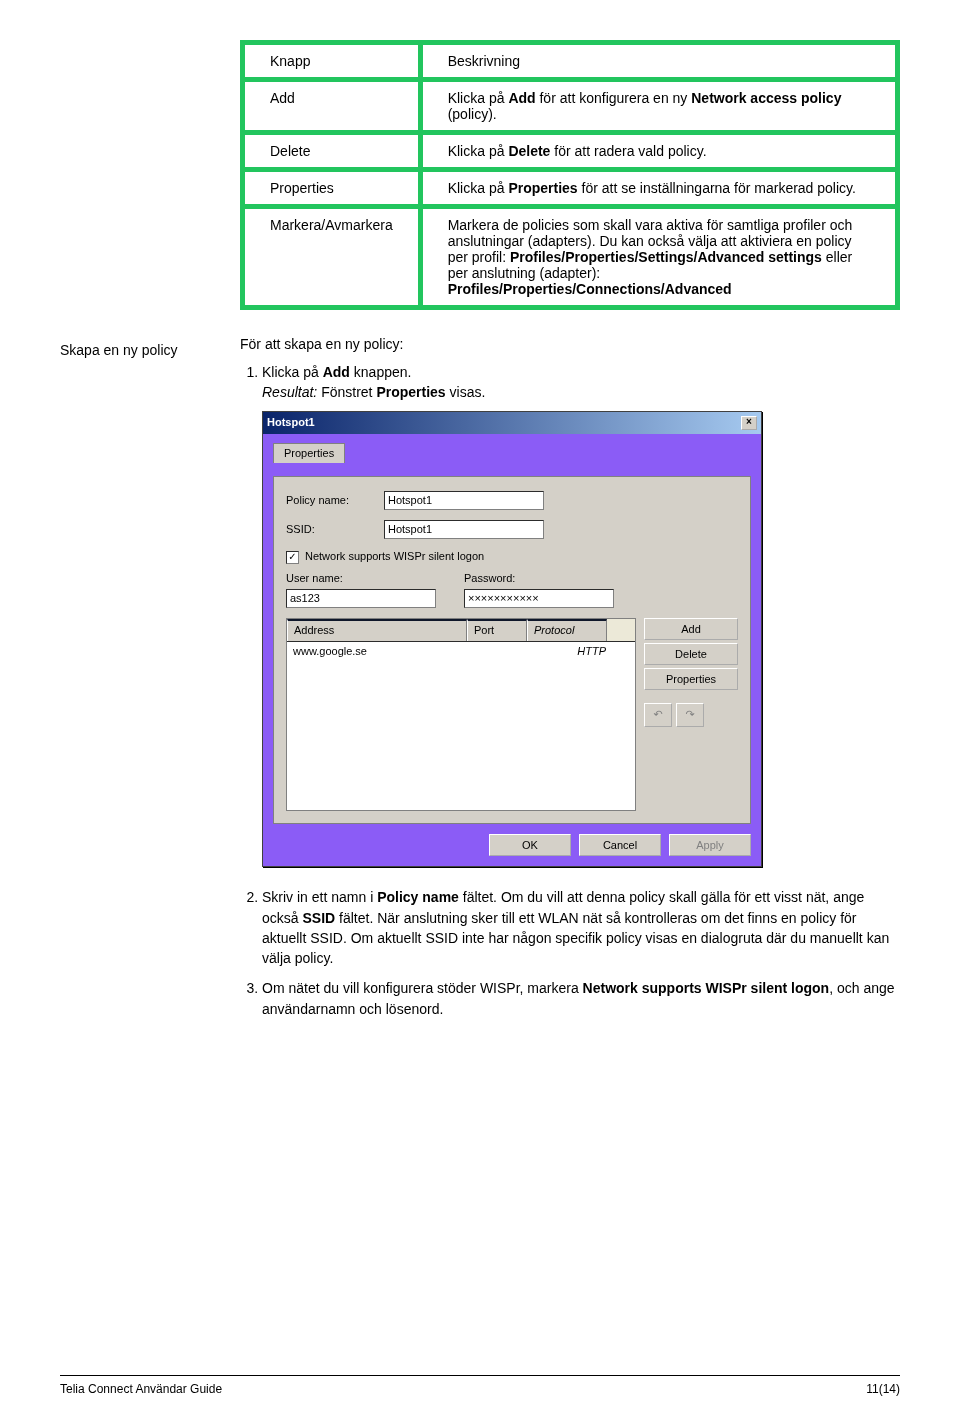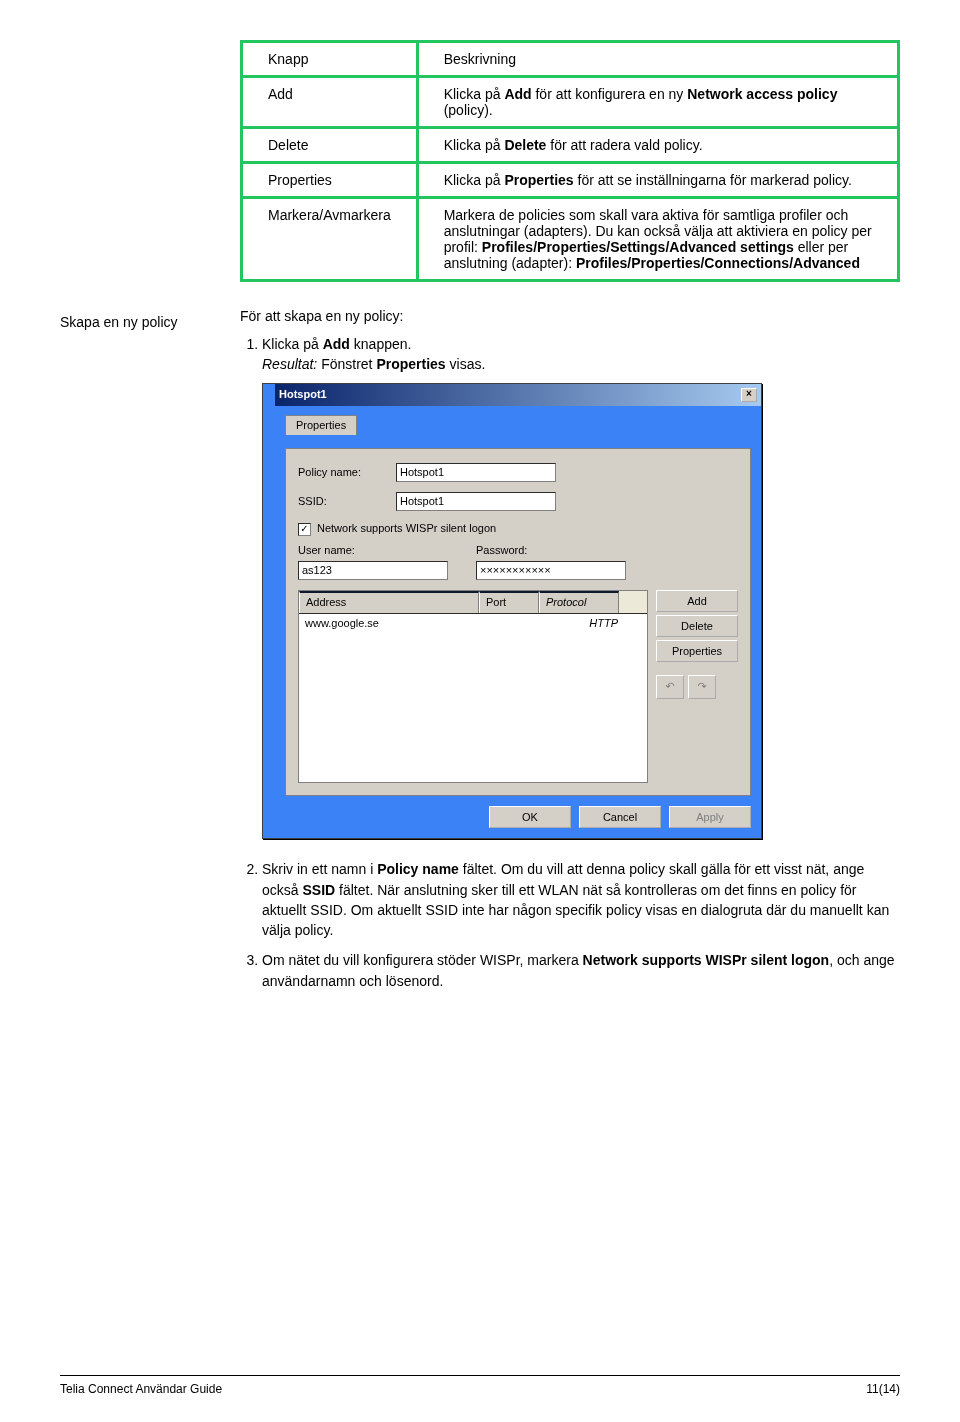--- a/index.html
+++ b/index.html
@@ -5,33 +5,33 @@
   * { box-sizing: border-box; margin: 0; padding: 0; }
   html, body { width: 960px; height: 1422px; background: #fff; font-family: Arial, Helvetica, sans-serif; color: #000; }
   body { padding: 40px 60px 30px 60px; position: relative; }
 
   .doc { display: flex; gap: 20px; }
   .leftcol { width: 160px; flex: none; font-size: 14px; }
   .rightcol { flex: 1; font-size: 14px; }
 
   
   table.desc { border-collapse: collapse; width: 100%; margin-bottom: 26px; }
-  table.desc th, table.desc td { border: 3px solid #22c55e; padding: 8px 25px; text-align: left; vertical-align: top; font-size: 14px; }
+  table.desc th, table.desc td { border: 5px solid #22c55e; padding: 8px 25px; text-align: left; vertical-align: top; font-size: 14px; }
   table.desc th { font-weight: normal; }
   .b { font-weight: bold; }
 
   .section-label { font-size: 14px; margin-top: 6px; }
 
   ol.steps { list-style: decimal; padding-left: 22px; font-size: 14px; line-height: 1.45; }
   ol.steps li { margin-bottom: 10px; }
   .italic { font-style: italic; }
 
   
   .dlg-wrap { margin: 8px 0 20px 0; }
-  .dlg { width: 500px; background: #3b82f6; border: 1px solid #404040; box-shadow: 1px 1px 0 #000; font-family: Tahoma, sans-serif; font-size: 11px; color: #000; padding-left: 12px; }
+  .dlg { width: 500px; background: #8b5cf6; border: 1px solid #404040; box-shadow: 1px 1px 0 #000; font-family: Tahoma, sans-serif; font-size: 11px; color: #000; }
   .titlebar { background: linear-gradient(to right, #0a246a, #a6caf0); color: #fff; padding: 3px 4px; display: flex; align-items: center; justify-content: space-between; }
   .titlebar .txt { font-weight: bold; font-size: 11px; }
   .titlebar .closebtn { width: 16px; height: 14px; background: #d4d0c8; border: 1px outset #fff; color: #000; font-size: 10px; line-height: 10px; text-align: center; font-weight: bold; }
   .dlg-body { padding: 8px 10px 10px 10px; }
   .tabset { position: relative; }
   .tab { display: inline-block; border: 1px solid #808080; border-bottom: none; background: #d4d0c8; padding: 2px 10px; position: relative; top: 1px; z-index: 2; }
   .tabpanel { border: 1px solid #808080; background: #d4d0c8; padding: 14px 12px 12px 12px; margin-top: 14px; }
   .form-row { display: flex; align-items: center; margin-bottom: 10px; gap: 8px; }
   .form-row label { width: 90px; color: #fff; }
   .tabpanel { background: #d4d0c8; }

